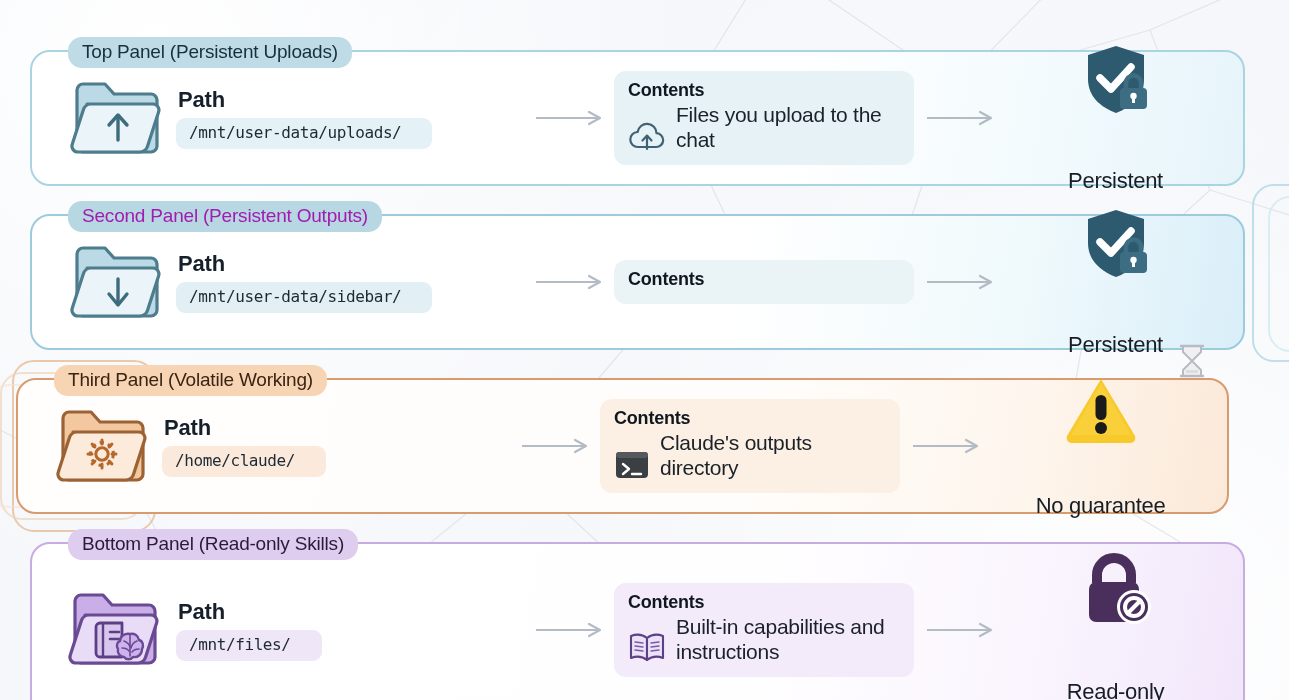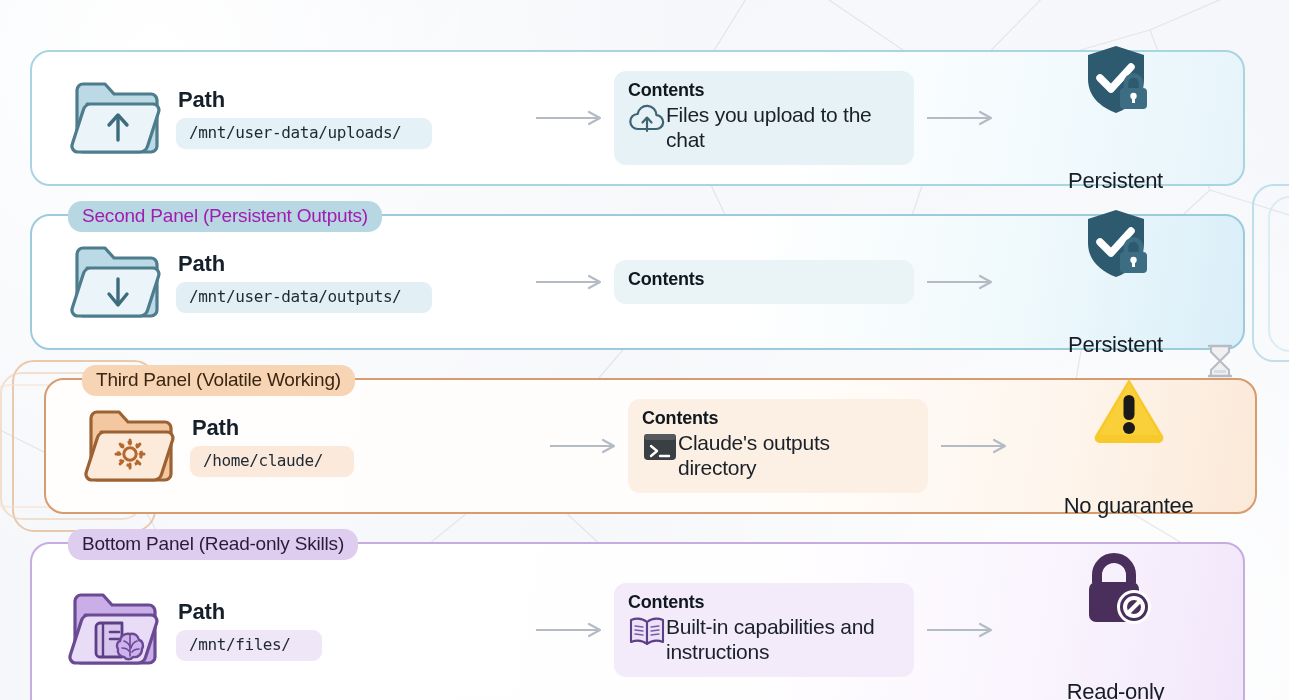--- a/index.html
+++ b/index.html
@@ -50,21 +50,21 @@
     font-family:"DejaVu Sans Mono","Liberation Mono",monospace;
     font-size:16px;color:#1d2933;letter-spacing:-0.4px;white-space:nowrap;
   }
   
   .arrow{flex:0 0 86px;display:flex;align-items:center;justify-content:center;}
   .arrow.short{flex:0 0 96px;}
   
   .contents-cell{flex:0 0 300px;}
   .contents-box{border-radius:12px;padding:9px 16px 12px 14px;box-sizing:border-box;}
   .contents-title{font-size:18px;font-weight:bold;color:#10181f;margin:0 0 2px 0;letter-spacing:-0.2px;}
-  .contents-body{display:flex;align-items:flex-start;}
+  .contents-body{display:flex;align-items:flex-end;gap:10px;}
   .contents-text{font-size:21px;line-height:1.17;color:#1a2129;letter-spacing:-0.25px;}
   
   .status-cell{flex:1 1 auto;display:flex;flex-direction:column;align-items:center;justify-content:center;gap:2px;position:relative;}
   .status-label{font-size:22px;color:#161d24;letter-spacing:-0.3px;margin-top:48px;}
   .corner-icon{position:absolute;top:-30px;right:-2px;}
   svg{display:block;overflow:visible;}
 </style>
 </head>
 <body>
 
@@ -91,20 +91,21 @@
 
   <div class="echo" style="left:1252px;top:184px;width:120px;height:174px;border-color:#b9dcea;opacity:.95;"></div>
   <div class="echo" style="left:1268px;top:196px;width:120px;height:152px;border-color:#d3e9f2;opacity:.8;"></div>
 
   <div class="echo" style="left:12px;top:360px;width:140px;height:168px;border-color:#e7bf9d;opacity:.85;"></div>
   <div class="echo" style="left:0px;top:372px;width:140px;height:144px;border-color:#f0d4bb;opacity:.7;"></div>
   <div class="echo" style="left:-12px;top:384px;width:140px;height:120px;border-color:#f6e3d3;opacity:.6;"></div>
 
   <div class="panel" style="left:30px;top:50px;width:1215px;height:136px;border:2px solid #a9d4e2;
               background:linear-gradient(100deg,#ffffff 0%,#ffffff 62%,#f2fafd 84%,#e6f4fa 100%);">
+    <div class="panel-label" style="background:#bfdce6;color:#16313d;">Top Panel (Persistent Uploads)</div>
 
     <div class="row">
 
       <div class="folder-cell">
         <svg width="96" height="80" viewBox="0 0 96 80">
           <path d="M8 12 a6 6 0 0 1 6-6 h22 l9 10 h37 a6 6 0 0 1 6 6 v46 a6 6 0 0 1 -6 6 h-68 a6 6 0 0 1 -6-6 z" fill="#bcd9e6" stroke="#4d7c8d" stroke-width="3.2" stroke-linejoin="round"></path>
           <path d="M18 26 h66 a6 6 0 0 1 5.6 8 l-11 34 a8 8 0 0 1 -7.6 6 h-62 a6 6 0 0 1 -5.7-8 l11-34 a8 8 0 0 1 7.7-6 z" fill="#eaf4f9" stroke="#4d7c8d" stroke-width="3.2" stroke-linejoin="round"></path>
           <g stroke="#3c6c7d" stroke-width="3.4" fill="none" stroke-linecap="round" stroke-linejoin="round">
             <line x1="49" y1="62" x2="49" y2="38"></line>
             <polyline points="40,47 49,37 58,47"></polyline>
@@ -177,21 +178,21 @@
           <path d="M8 12 a6 6 0 0 1 6-6 h22 l9 10 h37 a6 6 0 0 1 6 6 v46 a6 6 0 0 1 -6 6 h-68 a6 6 0 0 1 -6-6 z" fill="#bcd9e6" stroke="#4d7c8d" stroke-width="3.2" stroke-linejoin="round"></path>
           <path d="M18 26 h66 a6 6 0 0 1 5.6 8 l-11 34 a8 8 0 0 1 -7.6 6 h-62 a6 6 0 0 1 -5.7-8 l11-34 a8 8 0 0 1 7.7-6 z" fill="#eaf4f9" stroke="#4d7c8d" stroke-width="3.2" stroke-linejoin="round"></path>
           <g stroke="#3c6c7d" stroke-width="3.4" fill="none" stroke-linecap="round" stroke-linejoin="round">
             <line x1="49" y1="37" x2="49" y2="62"></line>
             <polyline points="40,52 49,63 58,52"></polyline>
           </g>
         </svg>
       </div>
       <div class="path-cell">
         <div class="path-title">Path</div>
-        <div class="path-chip" style="background:#e2f0f5;">/mnt/user-data/outputs/</div>
+        <div class="path-chip" style="background:#e2f0f5;">/mnt/user-data/sidebar/</div>
       </div>
       <div class="arrow">
         <svg width="74" height="16" viewBox="0 0 74 16">
           <line x1="2" y1="8" x2="64" y2="8" stroke="#b3bcc4" stroke-width="2.2"></line>
           <polyline points="55,2 66,8 55,14" fill="none" stroke="#b3bcc4" stroke-width="2.2" stroke-linecap="round" stroke-linejoin="round"></polyline>
         </svg>
       </div>
       <div class="contents-cell">
         <div class="contents-box" style="background:#eaf3f6;">
           <div class="contents-title">Contents</div>
@@ -214,21 +215,21 @@
               <circle cx="13.5" cy="18" r="3.2" fill="#ffffff"></circle>
               <rect x="12" y="18" width="3" height="7" fill="#ffffff"></rect>
             </g>
           </svg>
         </span>
         <span class="status-label">Persistent</span>
       </div>
     </div>
   </div>
 
-  <div class="panel" style="left:44px;top:378px;width:1213px;height:136px;border:2px solid #d79b6d;
+  <div class="panel" style="left:16px;top:378px;width:1213px;height:136px;border:2px solid #d79b6d;
               background:linear-gradient(100deg,#fffefd 0%,#fffdfb 60%,#fef6ee 82%,#fbe9d8 100%);">
     <div class="panel-label" style="background:#f7d4b4;color:#3a2513;">Third Panel (Volatile Working)</div>
 
     <div class="row">
       <div class="folder-cell">
         <svg width="96" height="80" viewBox="0 0 96 80">
           <path d="M8 12 a6 6 0 0 1 6-6 h22 l9 10 h37 a6 6 0 0 1 6 6 v46 a6 6 0 0 1 -6 6 h-68 a6 6 0 0 1 -6-6 z" fill="#f3c8a1" stroke="#9c6233" stroke-width="3.2" stroke-linejoin="round"></path>
           <path d="M18 26 h66 a6 6 0 0 1 5.6 8 l-11 34 a8 8 0 0 1 -7.6 6 h-62 a6 6 0 0 1 -5.7-8 l11-34 a8 8 0 0 1 7.7-6 z" fill="#fcebdb" stroke="#9c6233" stroke-width="3.2" stroke-linejoin="round"></path>
           <g transform="translate(47,48)" stroke="#b4682e" stroke-width="3" fill="none">
             <circle cx="0" cy="0" r="6.2"></circle>

